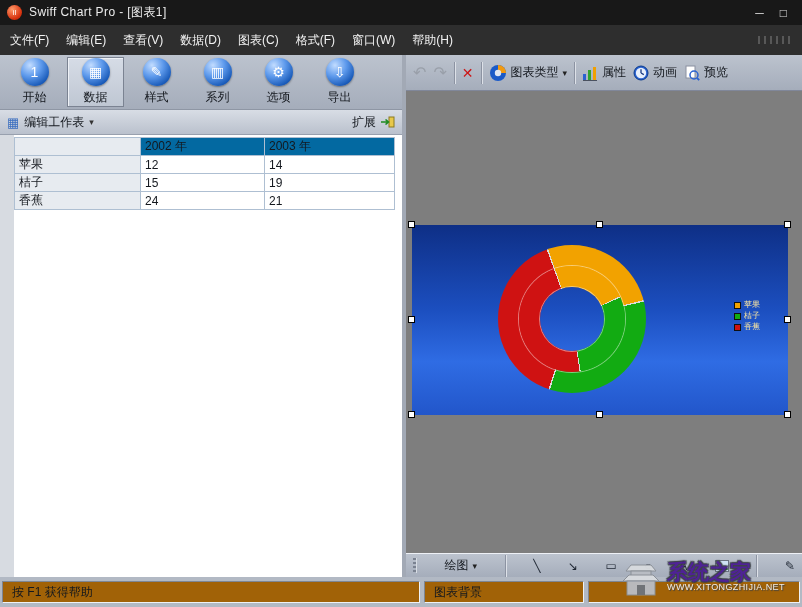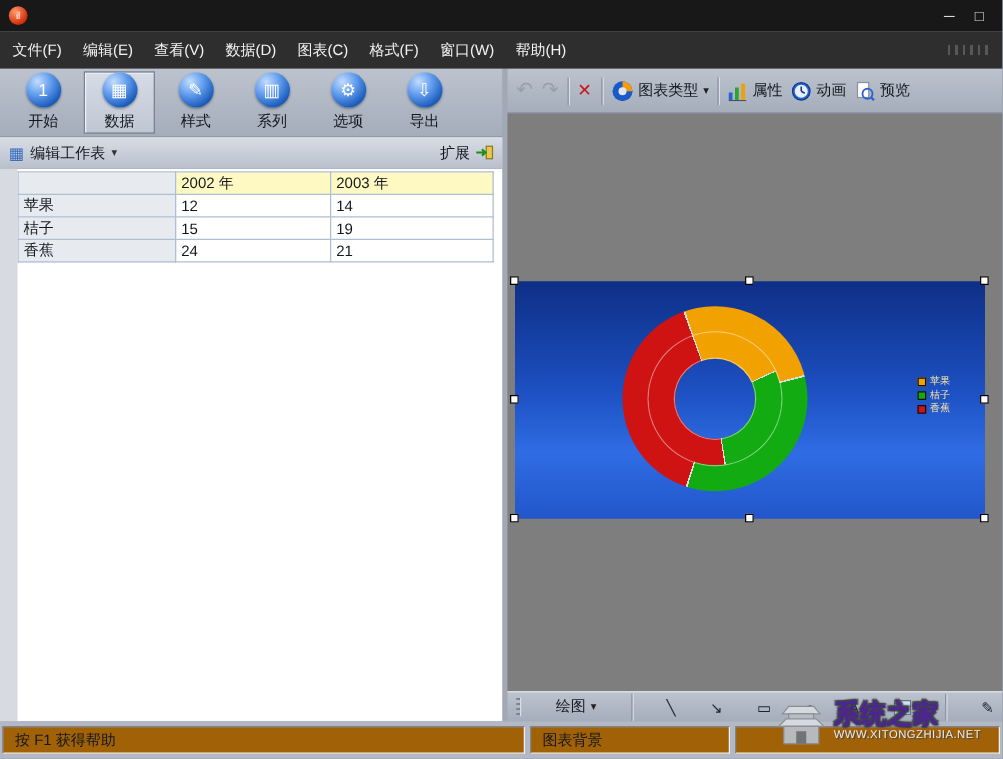--- a/index.html
+++ b/index.html
@@ -41,21 +41,21 @@
   .ws-header { height:25px; background:linear-gradient(#d8dde5,#bac1cd);
     border-bottom:1px solid #98a0ae; display:flex; align-items:center; padding:0 7px; gap:5px; }
   .ws-grid-icon { color:#3a6ec0; font-size:13px; line-height:1; }
   .ws-caret { font-size:9px; color:#333; }
   .ws-spacer { flex:1; }
   .expand-btn { display:flex; align-items:center; gap:4px; cursor:default; }
   .left-strip { position:absolute; left:0; top:25px; bottom:0; width:14px; background:#d7dbe1; }
   .ws-table { border-collapse:collapse; margin:2px 0 0 14px; }
   .ws-table th, .ws-table td { border:1px solid #aebfd2; height:17px; padding:0 4px;
     font-size:12px; font-weight:normal; text-align:left; }
-  .ws-table th { background:#fef9c3; }
+  .ws-table th { background:#0369a1; }
   .ws-table th.corner, .ws-table td.rowlabel { background:#e7ebf0; }
   .col-label { width:126px; } .col-a { width:124px; } .col-b { width:130px; }
   
   .splitter { position:absolute; top:55px; left:402px; width:4px; bottom:30px; background:#a2a9b5; }
   
   .right-col { position:absolute; top:55px; left:406px; right:0; bottom:30px; }
   .chart-toolbar { height:36px; background:linear-gradient(#bcc3ce,#a5adbb);
     border-bottom:1px solid #80879a; display:flex; align-items:center; padding:0 7px; gap:7px; }
   .tb-sep { width:1px; height:22px; background:#8c93a2; box-shadow:1px 0 0 #dde1e8; }
   .ghost { color:#999fa9; font-size:16px; line-height:1; }
@@ -103,20 +103,21 @@
   .wm-title { font-size:21px; font-weight:bold; color:#4c1d95;
     text-shadow:1px 1px 1px #3a3f46, -1px -1px 1px #3a3f46, 1px -1px 1px #3a3f46, -1px 1px 1px #3a3f46; }
   .wm-url { font-size:9px; color:#f2f2f2; letter-spacing:.4px;
     text-shadow:1px 1px 1px #3a3f46; }
 </style>
 </head>
 <body>
 
 <div class="titlebar">
   <span class="app-icon">il</span>
+  <span class="wtitle">Swiff Chart Pro - [图表1]</span>
   <div class="win-controls">
     <span>─</span>
     <span>□</span>
   </div>
 </div>
 
 <div class="menubar">
   <span class="menu-item">文件(F)</span>
   <span class="menu-item">编辑(E)</span>
   <span class="menu-item">查看(V)</span>

